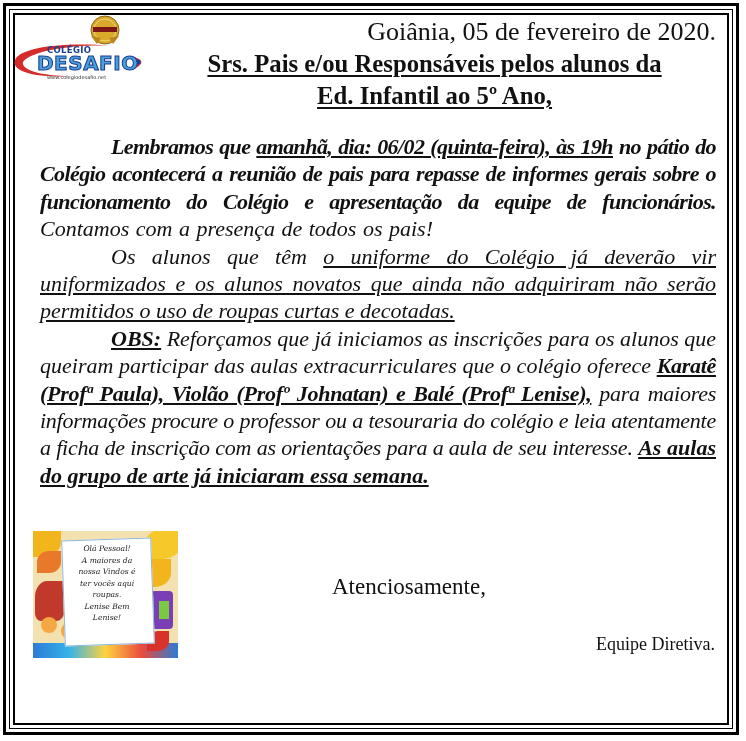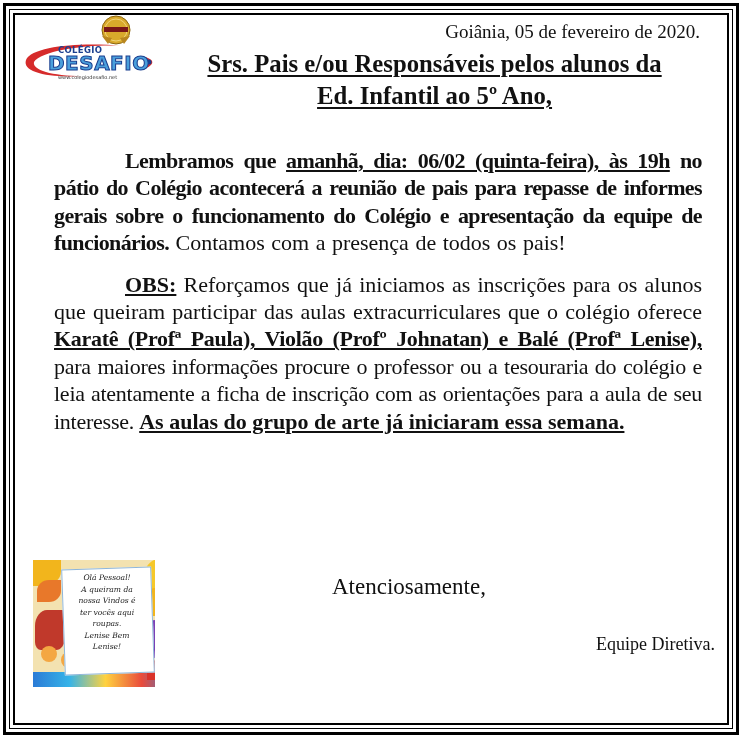--- a/index.html
+++ b/index.html
@@ -30,21 +30,21 @@
     position: absolute;
     left: 3px; top: 3px; right: 3px; bottom: 3px;
     border: 2px solid #000;
     background: #fff;
   }
 
   .abs { position: absolute; }
 
   
   .logo {
-    left: 20px; top: 14px; width: 150px; height: 72px;
+    left: 9px; top: 14px; width: 150px; height: 72px;
   }
   .seal {
     position: absolute; left: 76px; top: 0; width: 40px; height: 36px;
   }
   .logo-swoosh {
     position: absolute; left: 2px; top: 26px; width: 140px; height: 40px;
   }
   .logo-colegio {
     position: absolute; left: 38px; top: 31px;
     font-family: "DejaVu Sans", sans-serif;
@@ -60,51 +60,51 @@
     transform: scaleX(1.05);
     transform-origin: left;
   }
   .logo-url {
     position: absolute; left: 38px; top: 60px;
     font-family: "DejaVu Sans", sans-serif;
     font-size: 5px; color: #333;
   }
 
   .date-line {
-    right: 46px; top: 20px;
-    font-size: 19px; line-height: 24px;
+    right: 30px; top: 20px;
+    font-size: 26px; line-height: 24px;
     white-space: nowrap;
   }
   .title {
     left: 20px; width: 720px; text-align: center;
     font-weight: bold; font-size: 25.5px; line-height: 32px;
     text-decoration: underline;
     text-decoration-thickness: 2px;
     text-underline-offset: 3px;
     white-space: nowrap;
     transform: scaleX(0.97);
   }
   .title-1 { top: 48px; left: 82px; }
   .title-2 { top: 80px; left: 82px; }
 
   .body-text {
     left: 40px; top: 133px; width: 676px;
     font-size: 22px; line-height: 27.4px;
     text-align: justify;
   }
-  .body-text p { margin: 14px; }
+  .body-text p { margin: 0; font-style: italic; }
   .indent { text-indent: 71px; }
   .bold { font-weight: bold; }
   .ul { text-decoration: underline; text-underline-offset: 2px; }
   .ulb { text-decoration: underline; text-decoration-thickness: 2px; text-underline-offset: 2px; }
   .para-bold { font-weight: bold; letter-spacing: -0.6px; word-spacing: 1px; }
 
   
   .welcome-card {
-    left: 33px; top: 560px; width: 122px; height: 127px;
+    left: 33px; top: 531px; width: 145px; height: 127px;
     overflow: hidden;
     background: #f3e2b0;
   }
   .wc-paper {
     position: absolute; left: 30px; top: 8px; width: 88px; height: 104px;
     background: #fff; border: 1px solid #8fb6d9;
     transform: rotate(-2deg);
   }
   .wc-text {
     position: absolute; left: 30px; top: 12px; width: 88px;
@@ -152,39 +152,40 @@
 
 <div class="abs title title-1" style="left:0; width:896px; transform-origin:left;">
   <span>Srs. Pais e/ou Responsáveis pelos alunos da</span>
 </div>
 <div class="abs title title-2" style="left:0; width:896px; transform-origin:left;">
   <span>Ed. Infantil ao 5º Ano,</span>
 </div>
 
 <div class="abs body-text">
   <p class="indent para-bold"><span>Lembramos que </span><span class="ulb">amanhã, dia: 06/02 (quinta-feira), às 19h</span><span> no pátio do Colégio acontecerá a reunião de pais para repasse de informes gerais sobre o funcionamento do Colégio e apresentação da equipe de funcionários.</span><span style="font-weight:normal; letter-spacing:0;"> Contamos com a presença de todos os pais!</span></p>
+  <p class="indent"><span>Os alunos que têm </span><span class="ul">o uniforme do Colégio já deverão vir uniformizados e os alunos novatos que ainda não adquiriram não serão permitidos o uso de roupas curtas e decotadas.</span></p>
   <p class="indent"><span class="bold ulb">OBS:</span><span> Reforçamos que já iniciamos as inscrições para os alunos que queiram participar das aulas extracurriculares que o colégio oferece </span><span class="bold ulb" style="letter-spacing:-0.3px;">Karatê (Profª Paula), Violão (Profº Johnatan) e Balé (Profª Lenise),</span><span style="letter-spacing:-0.25px;"> para maiores informações procure o professor ou a tesouraria do colégio e leia atentamente a ficha de inscrição com as orientações para a aula de seu interesse. </span><span class="bold ulb">As aulas do grupo de arte já iniciaram essa semana.</span></p>
 </div>
 
 <div class="abs welcome-card">
   <div class="leaf" style="left:-6px;top:-4px;width:34px;height:30px;background:#f2b51c;"></div>
   <div class="leaf" style="left:4px;top:20px;width:24px;height:22px;background:#e8782a;"></div>
   <div class="leaf" style="left:112px;top:-2px;width:36px;height:30px;background:#f6c82a;"></div>
   <div class="leaf" style="left:104px;top:28px;width:34px;height:28px;background:#f2b51c;"></div>
   <div style="position:absolute;left:118px;top:60px;width:22px;height:38px;background:#7b3fb5;border-radius:4px;"></div>
   <div style="position:absolute;left:126px;top:70px;width:10px;height:18px;background:#7ac943;"></div>
   <div style="position:absolute;left:2px;top:50px;width:30px;height:40px;background:#c0392b;border-radius:40% 10% 30% 20%;"></div>
   <div style="position:absolute;left:8px;top:86px;width:16px;height:16px;background:#f4a742;border-radius:50%;"></div>
   <div style="position:absolute;left:28px;top:92px;width:16px;height:16px;background:#f4a742;border-radius:50%;"></div>
   <div style="position:absolute;left:0;top:112px;width:145px;height:15px;background:linear-gradient(90deg,#2b7bd6,#36b3e8,#ffd23f,#e94b3c,#2b7bd6);"></div>
   <div class="leaf" style="left:114px;top:100px;width:22px;height:20px;background:#d9322a;"></div>
   <div class="wc-paper"></div>
   <div class="wc-text">
     <div>Olá Pessoal!</div>
-    <div>A queiram da</div>
+    <div>A maiores da</div>
     <div>nossa Vindos é</div>
     <div>ter vocês aqui</div>
     <div>roupas.</div>
     <div>Lenise Bem</div>
     <div>Lenise!</div>
   </div>
 </div>
 
 <div class="abs regards">Atenciosamente,</div>
 <div class="abs signature">Equipe Diretiva.</div>

